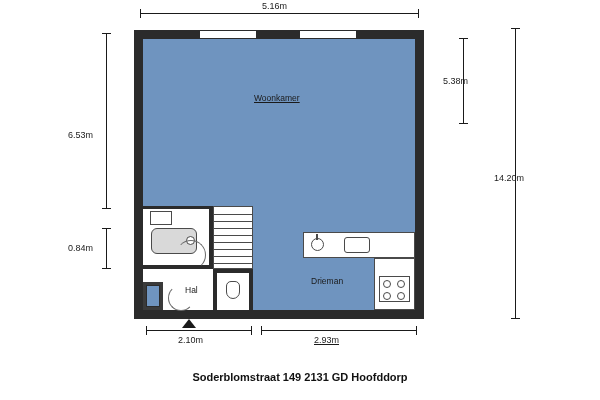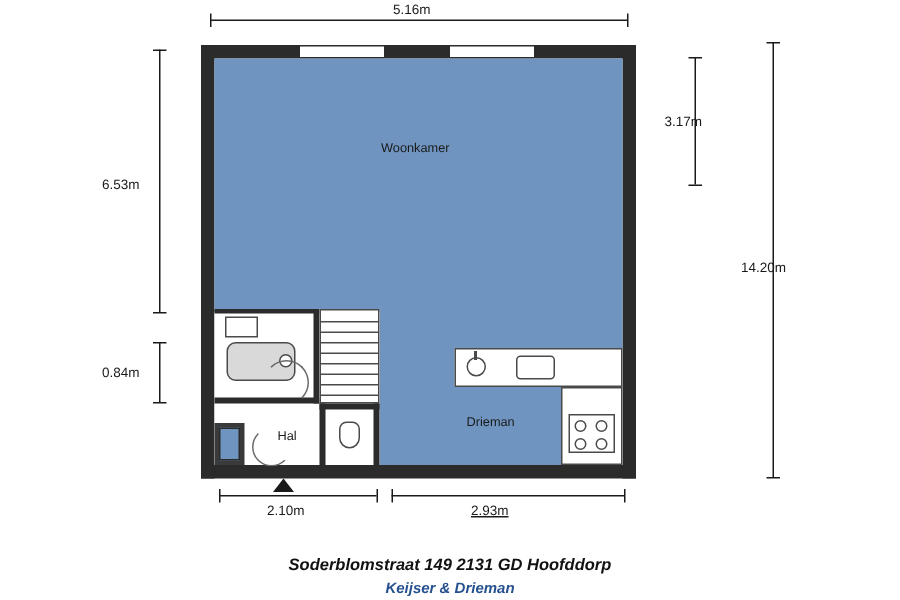--- a/index.html
+++ b/index.html
@@ -131,21 +131,20 @@
   }
 
   
   .caption-title {
     position: absolute;
     width: 100%;
     text-align: center;
     font-size: 11px;
     font-weight: bold;
     color: #111111;
-    font-style: italic;
   }
   .caption-sub {
     position: absolute;
     width: 100%;
     text-align: center;
     font-size: 10px;
     font-style: italic;
     font-weight: bold;
     color: #26518f;
   }
@@ -156,31 +155,31 @@
 <div id="floorplan">
 
   <div class="dim-line-h" style="left:140px; top:13px; width:278px;"></div>
   <div class="tick-v" style="left:140px; top:9px;"></div>
   <div class="tick-v" style="left:418px; top:9px;"></div>
   <div class="dim-label" style="left:262px; top:1px;">5.16m</div>
 
   <div class="dim-line-v" style="left:106px; top:33px; height:175px;"></div>
   <div class="tick-h" style="left:102px; top:33px;"></div>
   <div class="tick-h" style="left:102px; top:208px;"></div>
-  <div class="dim-label" style="left:68px; top:118px;">6.53m</div>
+  <div class="dim-label" style="left:68px; top:130px;">6.53m</div>
 
   <div class="dim-line-v" style="left:106px; top:228px; height:40px;"></div>
   <div class="tick-h" style="left:102px; top:228px;"></div>
   <div class="tick-h" style="left:102px; top:268px;"></div>
   <div class="dim-label" style="left:68px; top:243px;">0.84m</div>
 
   <div class="dim-line-v" style="left:463px; top:38px; height:85px;"></div>
   <div class="tick-h" style="left:459px; top:38px;"></div>
   <div class="tick-h" style="left:459px; top:123px;"></div>
-  <div class="dim-label" style="left:443px; top:76px;">3.17m</div>
+  <div class="dim-label" style="left:443px; top:76px;">5.38m</div>
 
   <div class="dim-line-v" style="left:515px; top:28px; height:290px;"></div>
   <div class="tick-h" style="left:511px; top:28px;"></div>
   <div class="tick-h" style="left:511px; top:318px;"></div>
   <div class="dim-label" style="left:494px; top:173px;">14.20m</div>
 
   <div class="dim-line-h" style="left:146px; top:330px; width:105px;"></div>
   <div class="tick-v" style="left:146px; top:326px;"></div>
   <div class="tick-v" style="left:251px; top:326px;"></div>
   <div class="dim-label" style="left:178px; top:335px;text-align:right;">2.10m</div>
@@ -196,21 +195,21 @@
   <div class="wall-outer" style="left:415px; top:30px; width:9px; height:289px;"></div>
 
   <div class="window" style="left:200px; top:30px; width:56px; height:9px;"></div>
   <div class="window" style="left:300px; top:30px; width:56px; height:9px;"></div>
   <div class="door-arc" style="left:256px; top:39px; width:24px; height:24px; border-color:#7a7a7a; border-top-color:transparent; border-right-color:transparent;"></div>
   <div class="door-arc" style="left:276px; top:39px; width:24px; height:24px; border-color:#7a7a7a; border-top-color:transparent; border-left-color:transparent;"></div>
 
   <div class="room-fill" style="left:143px; top:39px; width:272px; height:169px;"></div>
 
   <div class="room-fill" style="left:253px; top:208px; width:162px; height:102px;"></div>
-  <div class="room-label" style="left:254px; top:93px;">Woonkamer</div>
+  <div class="room-label" style="left:254px; top:93px;text-decoration:underline;">Woonkamer</div>
 
   <div class="room-fill-light" style="left:143px; top:208px; width:110px; height:102px;"></div>
 
   <div class="wall-int" style="left:143px; top:265px; width:70px; height:4px;"></div>
   <div class="wall-int" style="left:209px; top:208px; width:4px; height:61px;"></div>
   <div class="wall-int" style="left:143px; top:206px; width:70px; height:3px;"></div>
 
   <div class="fixture" style="left:151px; top:228px; width:46px; height:26px; border-radius:6px; background:#d9d9d9;"></div>
   <div class="fixture-round" style="left:186px; top:236px; width:9px; height:9px;"></div>
   <div class="fixture" style="left:150px; top:211px; width:22px; height:14px;"></div>
@@ -249,15 +248,14 @@
   <div class="fixture" style="left:344px; top:237px; width:26px; height:16px; border-radius:3px;"></div>
 
   <div class="fixture" style="left:374px; top:258px; width:41px; height:52px;"></div>
   <div class="fixture" style="left:379px; top:276px; width:31px; height:26px;"></div>
   <div class="fixture-round" style="left:383px; top:280px; width:8px; height:8px;"></div>
   <div class="fixture-round" style="left:397px; top:280px; width:8px; height:8px;"></div>
   <div class="fixture-round" style="left:383px; top:292px; width:8px; height:8px;"></div>
   <div class="fixture-round" style="left:397px; top:292px; width:8px; height:8px;"></div>
 
   <div class="caption-title" style="left:0; top:371px;">Soderblomstraat 149 2131 GD Hoofddorp</div>
-  <div class="caption-sub" style="left:0; top:387px;">Keijser &amp; Drieman</div>
 
 </div>
 
 </body></html>

